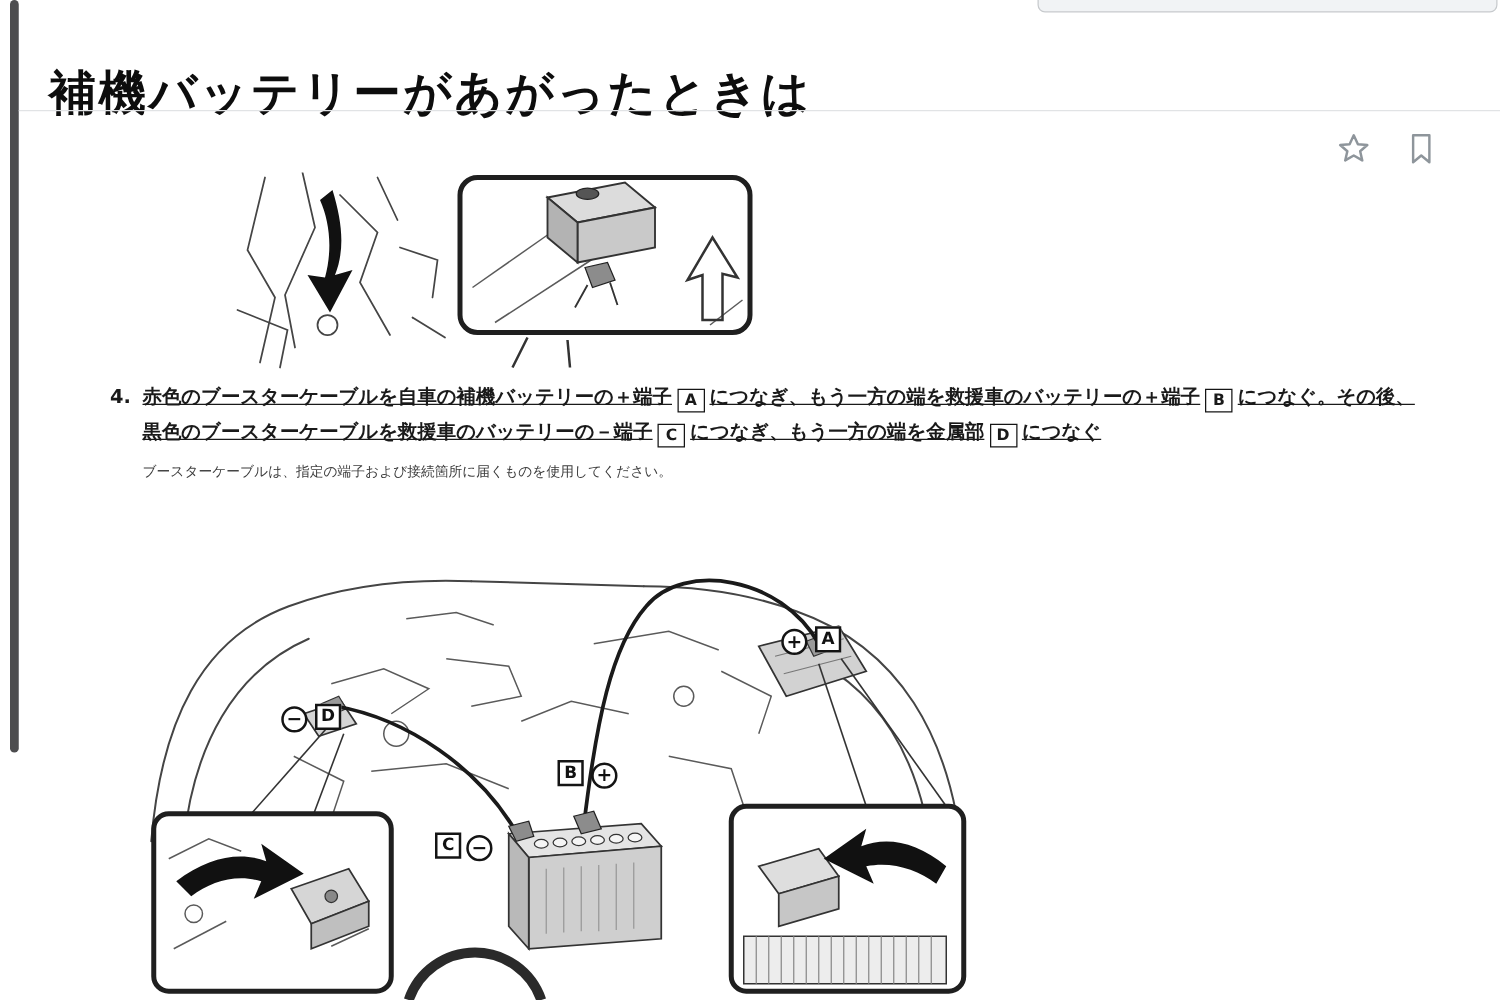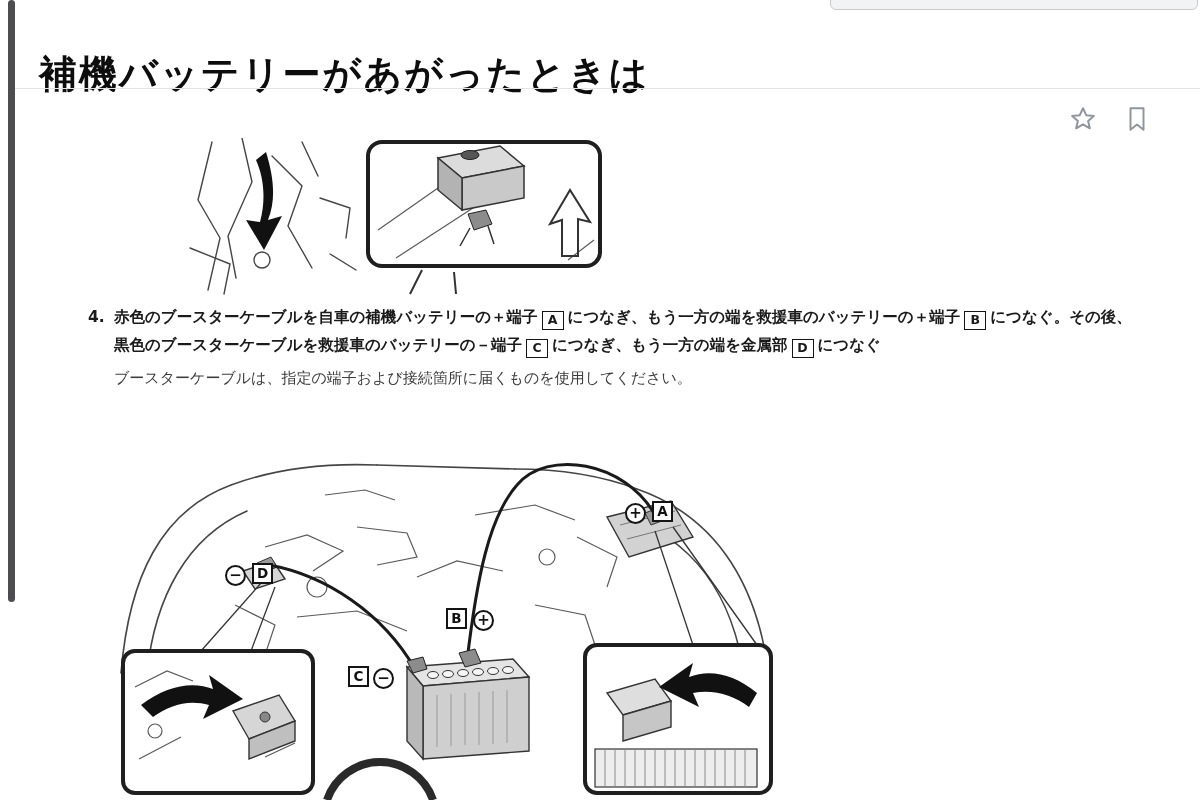--- a/index.html
+++ b/index.html
@@ -41,24 +41,24 @@
 
   
   .step{
     position:absolute;left:88px;top:303px;width:1046px;display:flex;
   }
   .step-num{
     width:26px;font-size:15.5px;font-weight:700;line-height:28px;color:#1a1a1a;flex:0 0 auto;
   }
   .step-body{flex:1;}
   .step-text{
-    margin:0;font-size:15.5px;font-weight:700;line-height:28px;color:#1a1a1a;
+    margin:0;font-size:15.5px;font-weight:700;line-height:28px;color:#1a1a1a;text-decoration:underline;
   }
   .step-note{
-    margin:6px 0 0 0;font-size:15px;font-weight:400;line-height:26px;color:#3c3c3c;
+    margin:6px 0 0 0;font-size:11px;font-weight:400;line-height:26px;color:#3c3c3c;
   }
   .tag{
     display:inline-flex;align-items:center;justify-content:center;
     min-width:16px;height:17px;padding:0 2px;margin:0 4px;
     border:1.6px solid #151515;background:#fff;
     font-size:12.5px;font-weight:700;line-height:1;vertical-align:-2px;
   }
 
   
   .label-box,.sign-circle{

